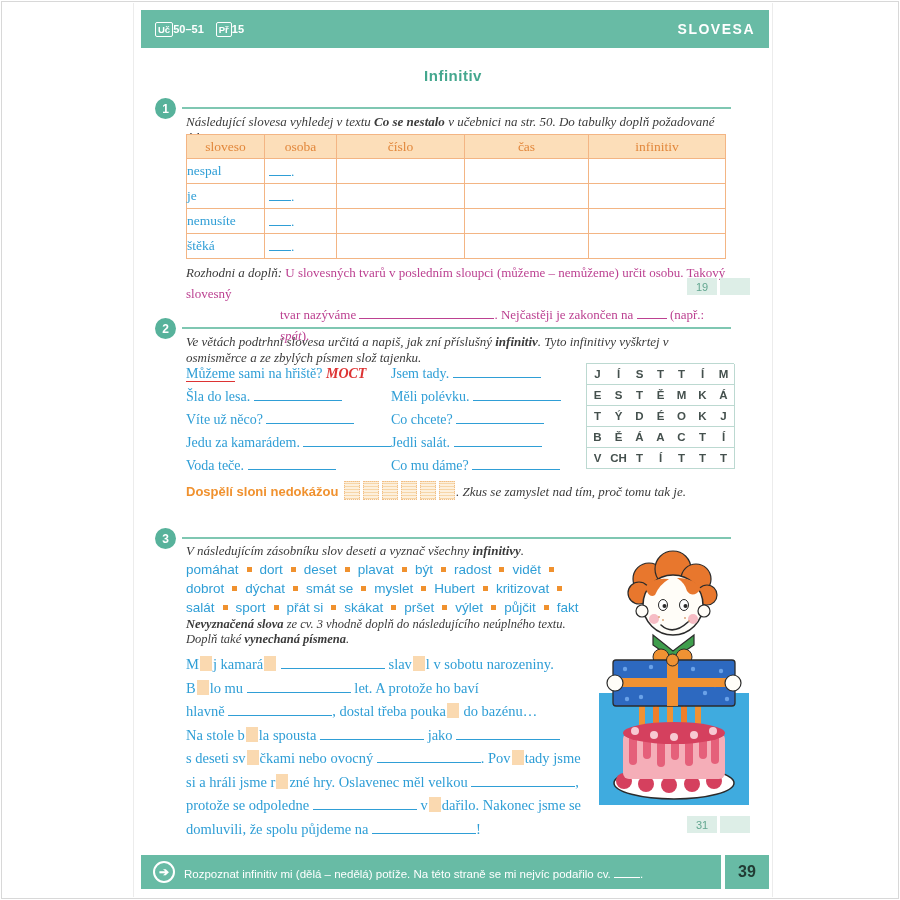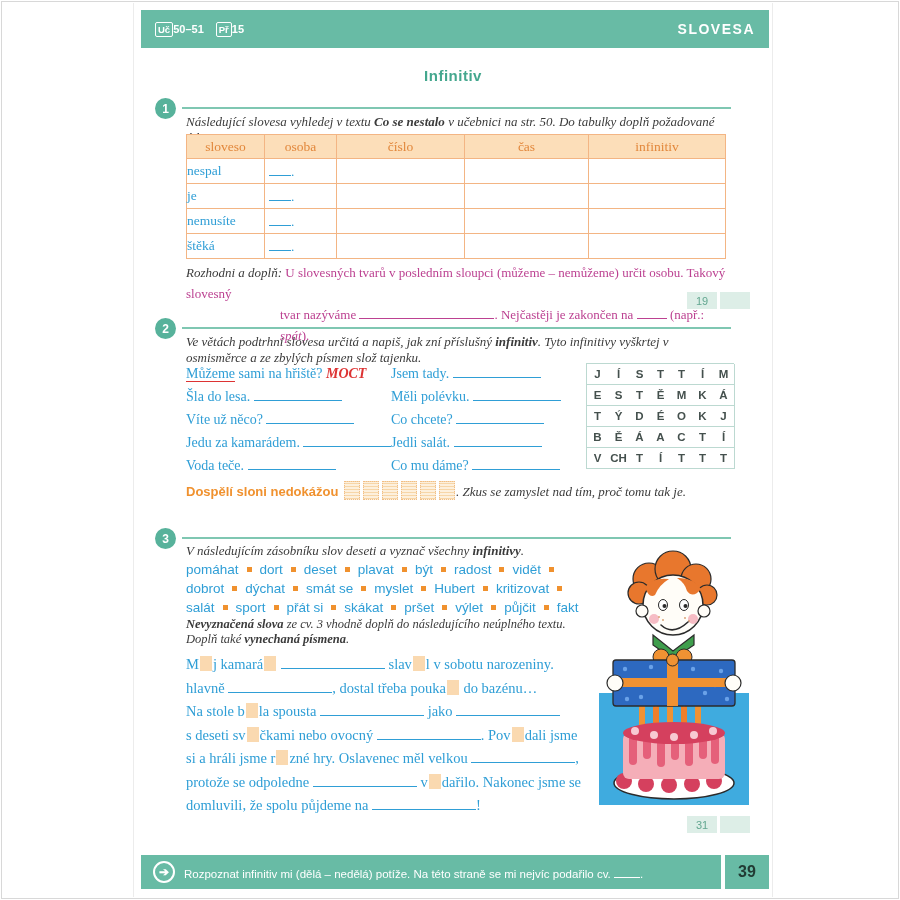--- a/index.html
+++ b/index.html
@@ -186,21 +186,21 @@
   <div class="decide">
     <div>
       <span class="decide-label">Rozhodni a doplň:</span>
       <span class="decide-magenta">U slovesných tvarů v posledním sloupci (můžeme – nemůžeme) určit osobu. Takový slovesný</span>
     </div>
     <div class="decide-line2">
       <span>tvar nazýváme </span><span class="blank blank-decide"></span><span>. Nejčastěji je zakončen na </span><span class="blank blank-decide-sm"></span><span> (např.: </span><i>spát</i><span>).</span>
     </div>
   </div>
 
-  <div class="score-badge" style="left:550px;top:282px;">
+  <div class="score-badge" style="left:550px;top:268px;">
     <span class="sb">19</span>
     <span class="sb"></span>
   </div>
 
   <div class="sec-circle" style="top:308px;">2</div>
   <div class="sec-rule" style="top:317px;"></div>
   <div class="instr" style="top:324px;width:545px;">
     <span>Ve větách podtrhni slovesa určitá a napiš, jak zní příslušný </span><b>infinitiv</b><span>. Tyto infinitivy vyškrtej v osmisměrce a ze zbylých písmen slož tajenku.</span>
   </div>
 
@@ -274,23 +274,24 @@
         <div><span>salát</span><span class="wb-bullet"></span><span>sport</span><span class="wb-bullet"></span><span>přát si</span><span class="wb-bullet"></span><span>skákat</span><span class="wb-bullet"></span><span>pršet</span><span class="wb-bullet"></span><span>výlet</span><span class="wb-bullet"></span><span>půjčit</span><span class="wb-bullet"></span><span>fakt</span></div>
       </div>
 
   <div class="note">
     <b>Nevyznačená slova</b><span> ze cv. 3 vhodně doplň do následujícího neúplného textu.</span><br>
     <span>Doplň také </span><b>vynechaná písmena</b><span>.</span>
   </div>
 
   <div class="story">
         <div><span>M</span><span class="gap-box"></span><span>j kamará</span><span class="gap-box"></span><span> </span><span class="blank blank-story"></span><span> slav</span><span class="gap-box"></span><span>l v sobotu narozeniny.</span></div>
+        <div><span>B</span><span class="gap-box"></span><span>lo mu </span><span class="blank blank-story"></span><span> let. A protože ho baví</span></div>
         <div><span>hlavně </span><span class="blank blank-story"></span><span>, dostal třeba pouka</span><span class="gap-box"></span><span> do bazénu…</span></div>
         <div><span>Na stole b</span><span class="gap-box"></span><span>la spousta </span><span class="blank blank-story"></span><span> jako </span><span class="blank blank-story"></span></div>
-        <div><span>s deseti sv</span><span class="gap-box"></span><span>čkami nebo ovocný </span><span class="blank blank-story"></span><span>. Pov</span><span class="gap-box"></span><span>dali jsme</span></div>
+        <div><span>s deseti sv</span><span class="gap-box"></span><span>čkami nebo ovocný </span><span class="blank blank-story"></span><span>. Pov</span><span class="gap-box"></span><span>tady jsme</span></div>
         <div><span>si a hráli jsme r</span><span class="gap-box"></span><span>zné hry. Oslavenec měl velkou </span><span class="blank blank-story"></span><span>,</span></div>
         <div><span>protože se odpoledne </span><span class="blank blank-story"></span><span> v</span><span class="gap-box"></span><span>dařilo. Nakonec jsme se</span></div>
         <div><span>domluvili, že spolu půjdeme na </span><span class="blank blank-story"></span><span>!</span></div>
       </div>
 
   <div class="score-badge" style="left:550px;top:806px;">
     <span class="sb">31</span>
     <span class="sb"></span>
   </div>
 

